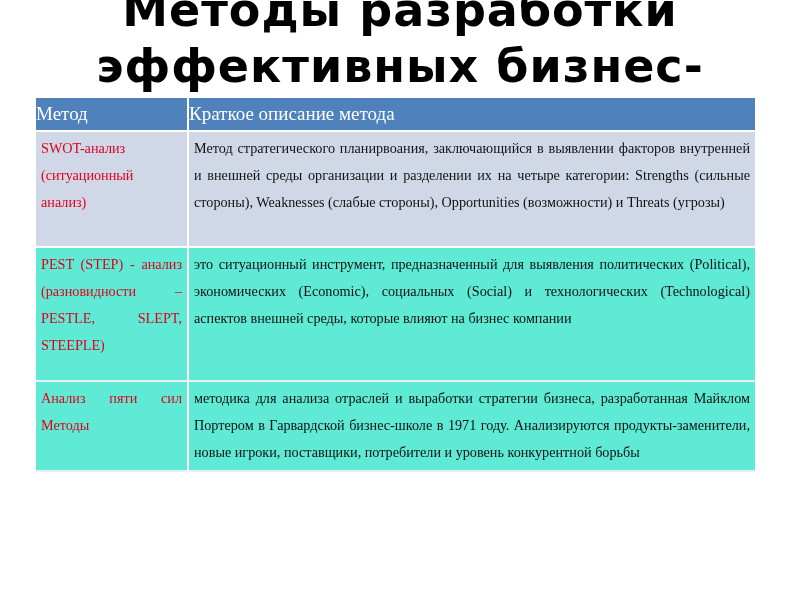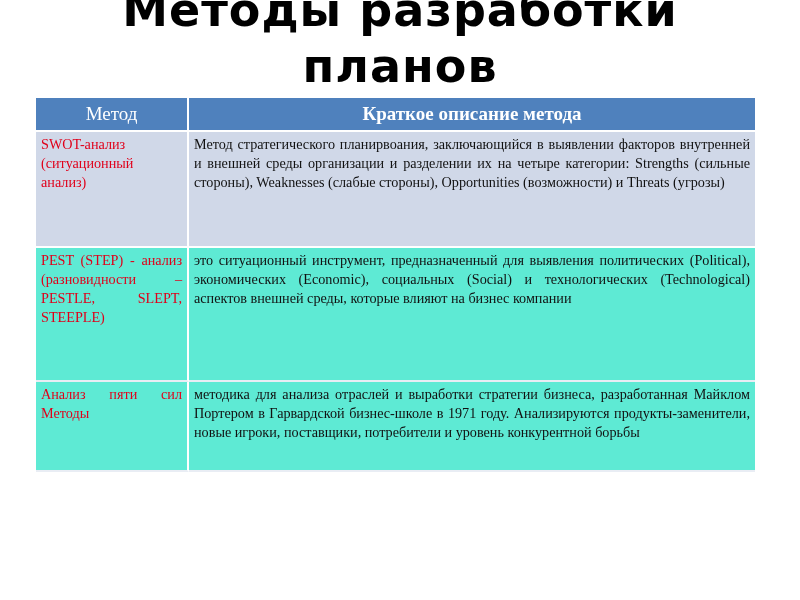--- a/index.html
+++ b/index.html
@@ -17,41 +17,42 @@
   }
   .title span { display:block; }
   table.methods {
     position:absolute; left:36px; top:98px; width:719px;
     border-collapse:separate; border-spacing:0;
     table-layout:fixed;
   }
   table.methods th {
     background:#4f81bd; color:#ffffff;
     font-weight:normal; font-size:19px; height:32px; padding:0;
-    text-align:center; vertical-align:middle;
+    text-align:left; vertical-align:middle;
     border-right:2px solid #ffffff; border-bottom:2px solid #ffffff;
   }
-  table.methods th:last-child { border-right:none;font-weight:bold; }
+  table.methods th:last-child { border-right:none; }
   table.methods td {
     vertical-align:top; padding:3px 5px 0 5px;
-    font-size:14.2px; line-height:19px;
+    font-size:14.2px; line-height:27px;
     border-right:2px solid #ffffff; border-bottom:2px solid #ffffff;
   }
   table.methods td:last-child { border-right:none; }
   tr.shaded td { background:#d0d8e8; }
   tr.plain td { background:#5eead4; border-bottom-color:#e9edf4; }
   td.method { color:#e0001a; text-align:justify; }
   td.desc { color:#111; text-align:justify; }
   col.c1 { width:153px; }
 </style>
 </head>
 <body>
 
 <div class="title">
   <span>Методы разработки</span>
+  <span>эффективных бизнес-</span>
   <span>планов</span>
 </div>
 
 <table class="methods">
   <colgroup>
       <col class="c1">
       <col>
     </colgroup>
   <thead>
     <tr>

